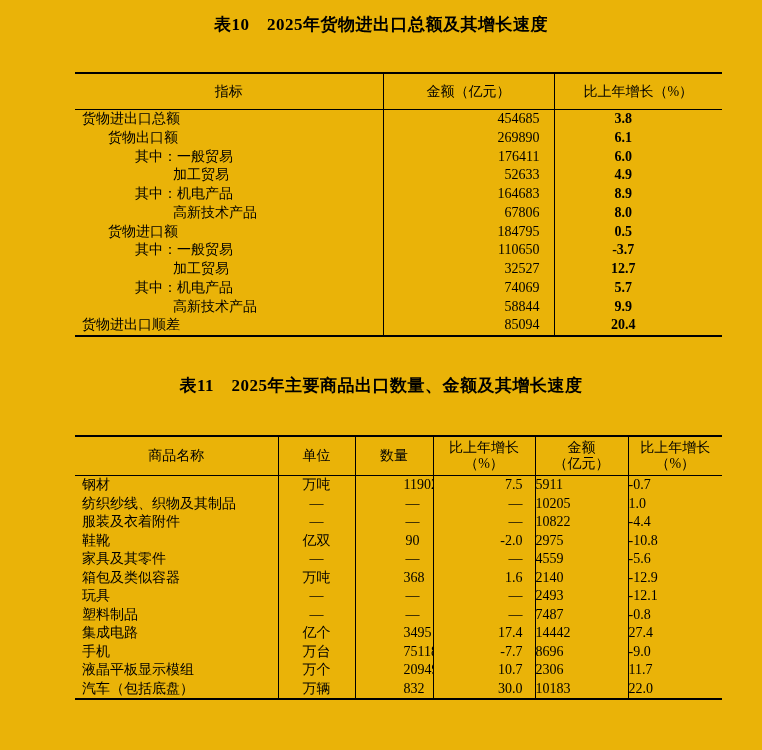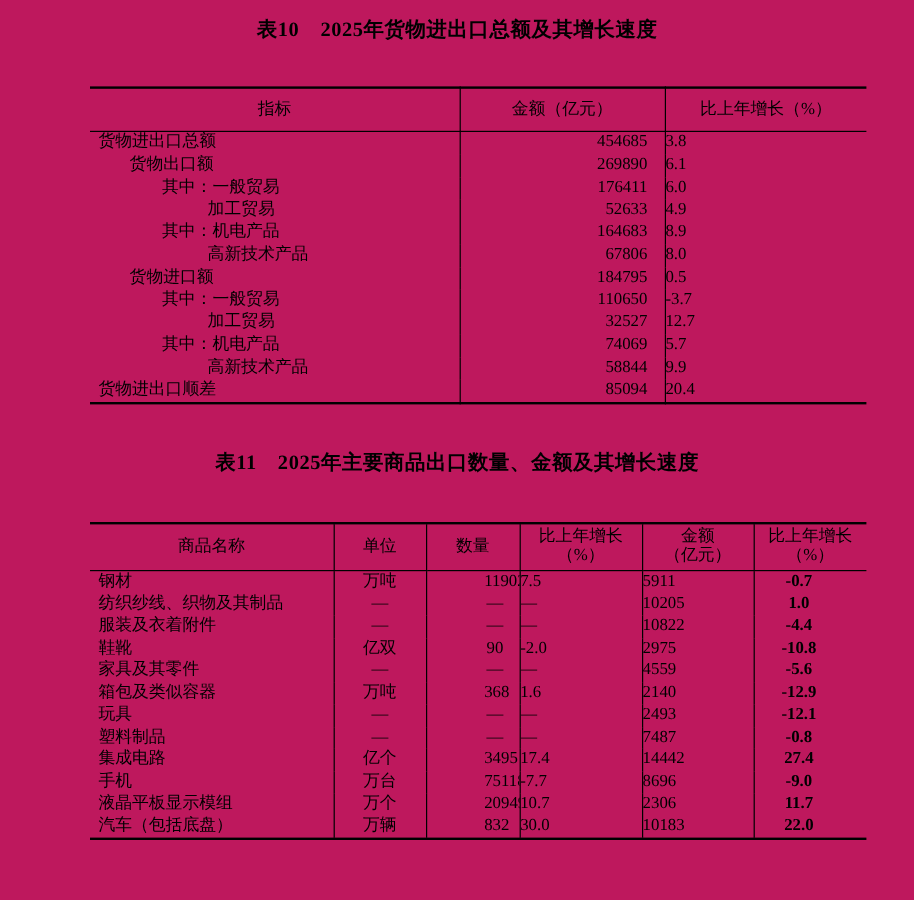--- a/index.html
+++ b/index.html
@@ -6,21 +6,21 @@
     margin: 0;
     padding: 0;
     background: #ffffff;
     color: #000000;
     font-family: "Liberation Serif", "DejaVu Serif", serif;
   }
   #page {
     position: relative;
     width: 762px;
     height: 750px;
-    background: #be185d;
+    background: #eab308;
     overflow: hidden;
   }
   .doc-title {
     position: absolute;
     left: 0;
     width: 762px;
     text-align: center;
     font-weight: bold;
     font-size: 17px;
     letter-spacing: 0.5px;
@@ -57,33 +57,33 @@
   #table10 thead th { height: 35px; }
   #table11 thead th { height: 38px; }
   #table10 tbody td { height: 18.75px; line-height: 18.75px; }
   #table11 tbody td { height: 18.5px;  line-height: 18.5px; }
 
   .vline { border-right: 1px solid #000; }
 
   
   .c1 { text-align: left; }
   .c2 { text-align: right; padding-right: 14px; }
-  .c3 { text-align: left; padding-right: 30px; }
+  .c3 { text-align: center; padding-right: 30px; font-weight: bold; }
   .ind0 { padding-left: 7px; font-family: Liberation Serif, serif; }
   .ind1 { padding-left: 33px; }
   .ind2 { padding-left: 60px; margin-top: 40px; }
   .ind3 { padding-left: 98px; }
 
   
   .n1 { text-align: left;  padding-left: 7px; }
   .n2 { text-align: center; }
   .n3 { text-align: right; padding-right: 13px; padding-left: 48px; }
-  .n4 { padding-right: 12px; }
+  .n4 { text-align: right; padding-right: 12px; }
   .n5 { text-align: left; padding-right: 21px; margin-top: 21px; }
-  .n6 { text-align: center; padding-right: 19px; font-weight: bold; }
+  .n6 { text-align: left; padding-right: 19px; }
 </style>
 </head>
 <body>
 
 <div id="page">
 
   <div id="title10" class="doc-title">表10　2025年货物进出口总额及其增长速度</div>
 
   <table id="table10">
     <colgroup>

